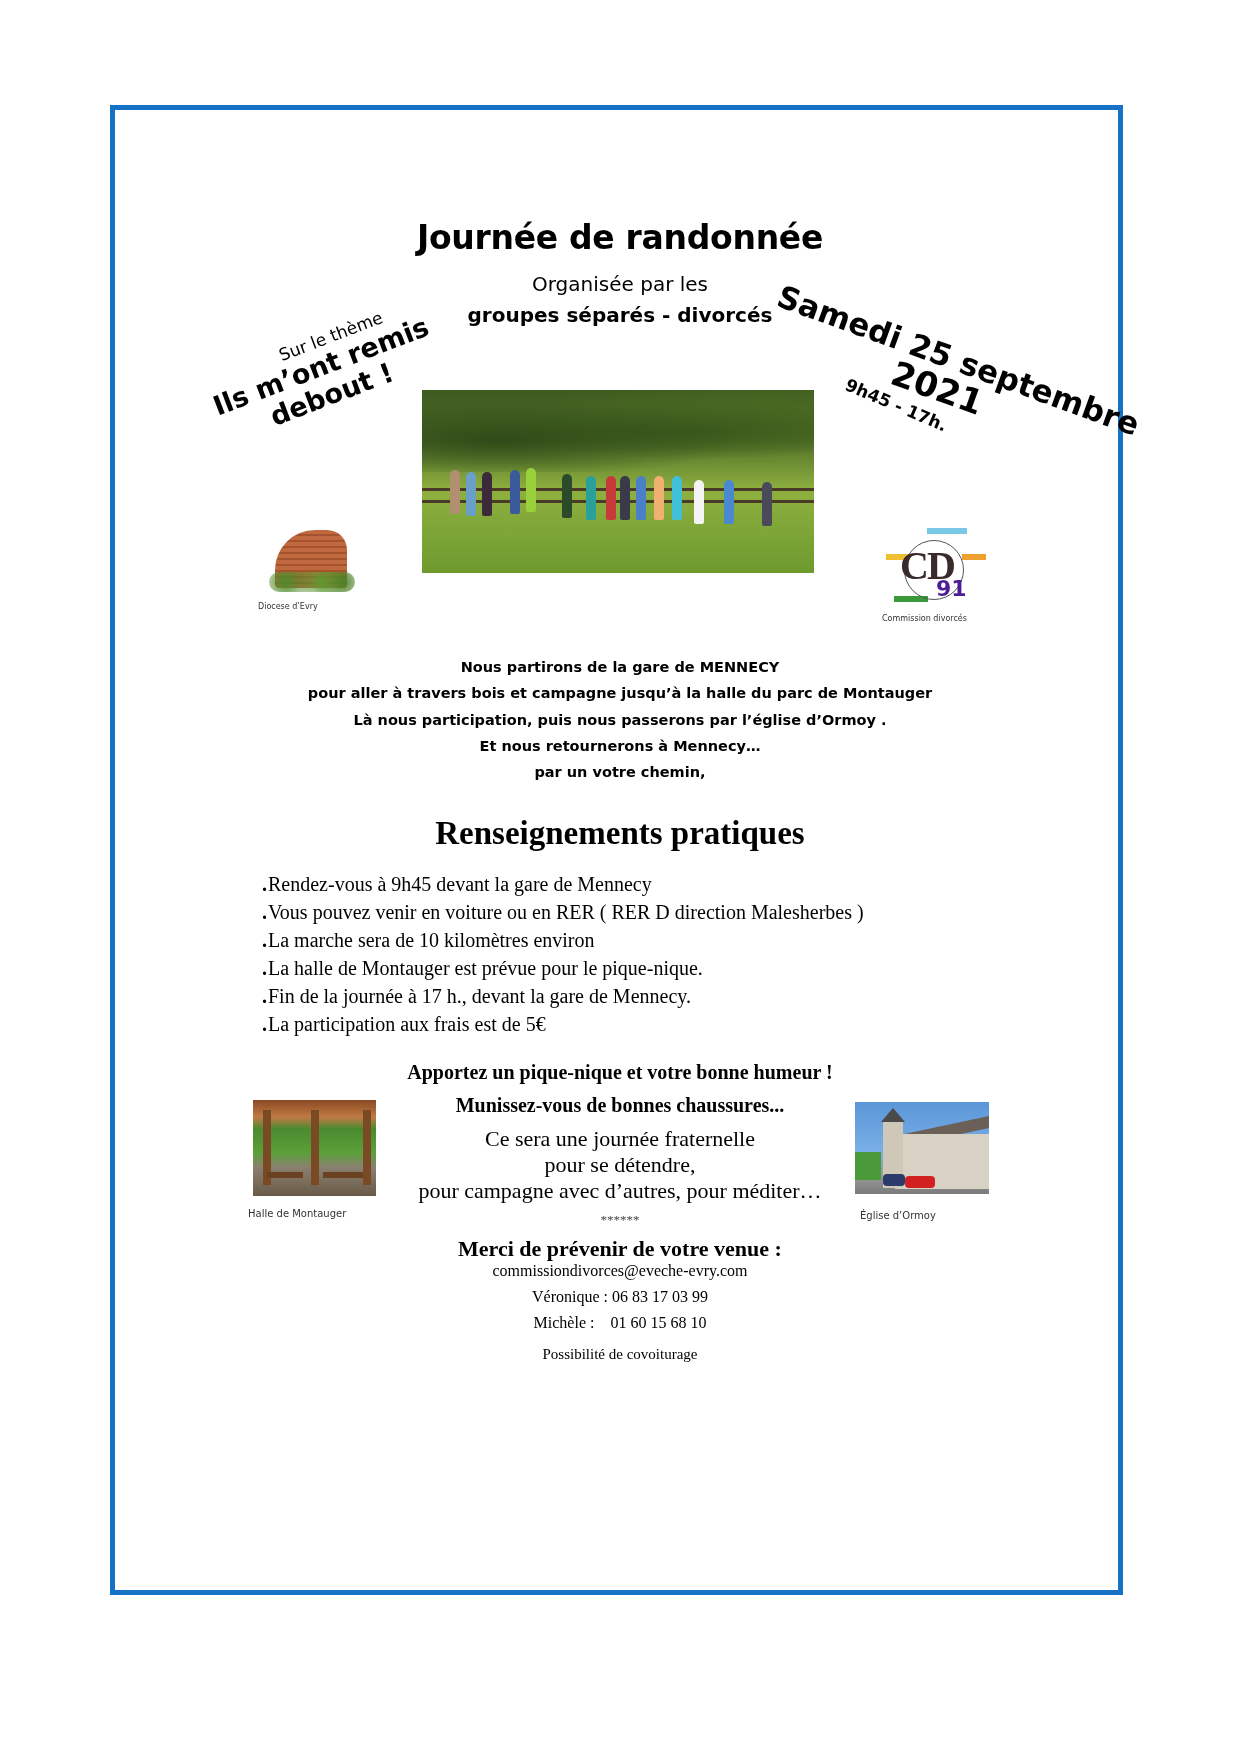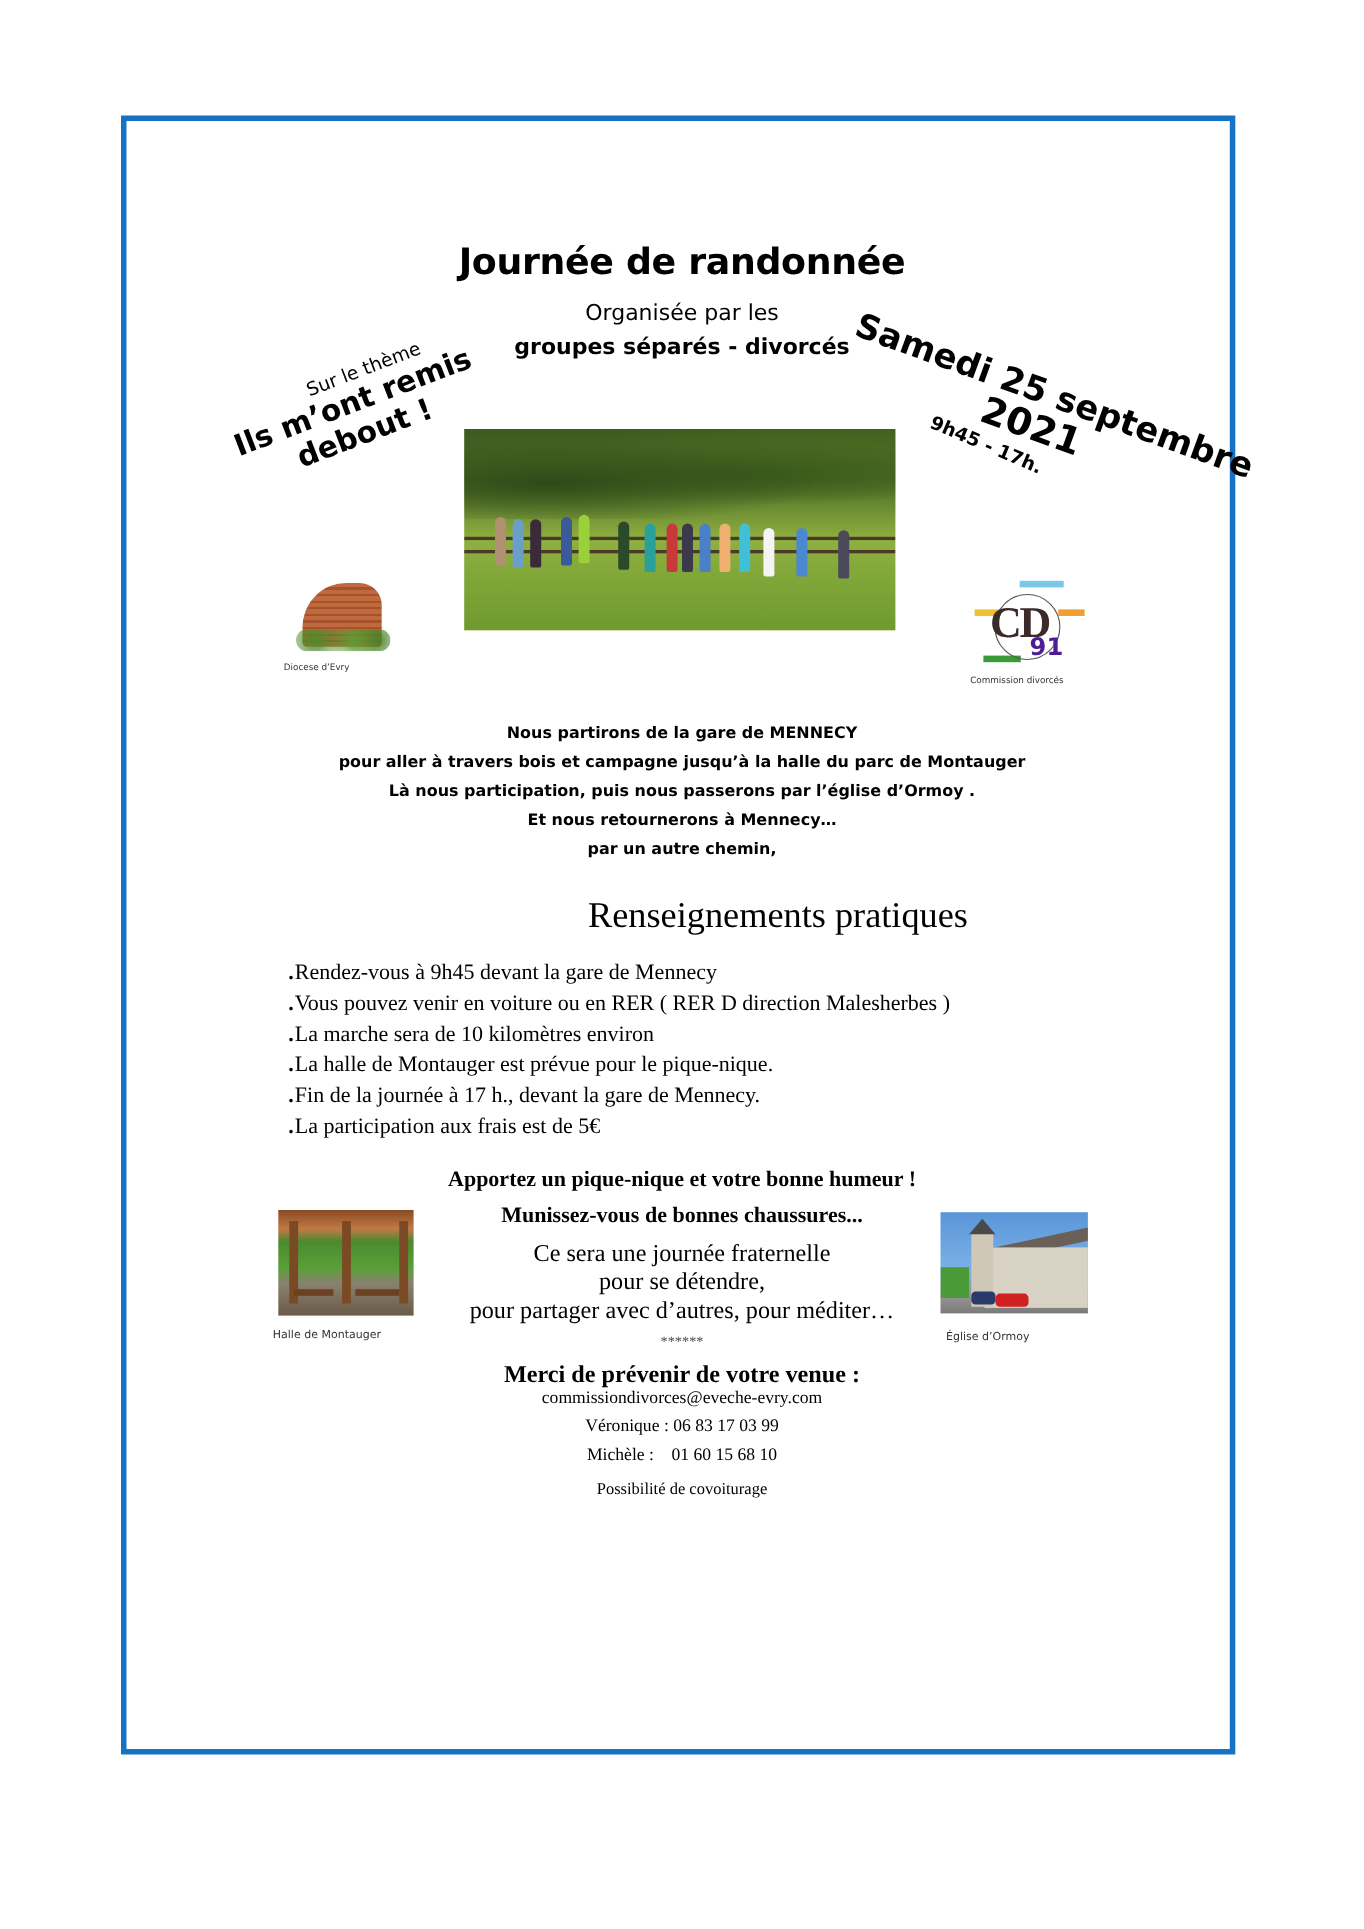--- a/index.html
+++ b/index.html
@@ -37,21 +37,21 @@
 
   .logo-right { left: 882px; top: 528px; width: 110px; height: 80px; }
   .cd-circle { position: absolute; left: 22px; top: 12px; width: 58px; height: 58px; border: 1.5px solid #555; border-radius: 50%; }
   .cd-text { position: absolute; left: 18px; top: 14px; font-family: "Liberation Serif", serif; font-weight: bold; font-size: 40px; color: #3a2a2a; letter-spacing: -2px; }
   .cd-91 { position: absolute; left: 54px; top: 48px; font-weight: bold; font-size: 22px; color: #4c1d95; }
   .bar { position: absolute; height: 6px; }
   .cap-commission { left: 882px; top: 614px; width: 110px; }
 
   .intro { left: 300px; width: 640px; font-size: 14.5px; font-weight: bold; text-align: center; margin-top: 37px; }
 
-  .h2 { left: 360px; top: 815px; width: 520px; font-size: 33px; font-weight: normal; text-align: right; font-family: "Liberation Serif", serif; }
+  .h2 { left: 360px; top: 815px; width: 520px; font-size: 33px; font-weight: bold; text-align: center; font-family: "Liberation Serif", serif; }
   .bullets { left: 262px; top: 870px; width: 700px; font-family: "Liberation Serif", serif; font-size: 20px; line-height: 28px; }
   .bullets div::before { content: "."; font-weight: bold; margin-right: 1px; }
 
   .bring { left: 380px; top: 1061px; width: 480px; font-size: 20px; font-weight: bold; text-align: center; font-family: "Liberation Serif", serif; }
   .shoes { left: 380px; top: 1094px; width: 480px; font-size: 20px; font-weight: bold; text-align: center; font-family: "Liberation Serif", serif; }
   .fraternal { left: 380px; top: 1126px; width: 480px; font-size: 22px; line-height: 26px; text-align: center; font-family: "Liberation Serif", serif; }
   .stars { left: 560px; top: 1212px; width: 120px; font-size: 13px; text-align: center; font-family: "Liberation Serif", serif; color: #444; }
 
   .pic-halle { left: 253px; top: 1100px; width: 123px; height: 96px;
     background: linear-gradient(180deg, #8a4a22 0%, #c07a44 18%, #4a8a30 30%, #5aa038 55%, #8a8070 70%, #6a5a48 100%); }
@@ -130,38 +130,38 @@
   <div class="cd-circle"></div>
   <div class="cd-text">CD</div>
   <div class="cd-91">91</div>
 </div>
 <div class="abs caption-small cap-commission">Commission divorcés</div>
 
 <div class="abs intro" style="top:622px;">Nous partirons de la gare de MENNECY</div>
 <div class="abs intro" style="top:648px;">pour aller à travers bois et campagne jusqu’à la halle du parc de Montauger</div>
 <div class="abs intro" style="top:675px;">Là nous participation, puis nous passerons par l’église d’Ormoy .</div>
 <div class="abs intro" style="top:701px;">Et nous retournerons à Mennecy…</div>
-<div class="abs intro" style="top:727px;">par un autre chemin,</div>
+<div class="abs intro" style="top:727px;">par un votre chemin,</div>
 
 <div class="abs h2">Renseignements pratiques</div>
 <div class="abs bullets">
   <div>Rendez-vous à 9h45 devant la gare de Mennecy</div>
   <div>Vous pouvez venir en voiture ou en RER ( RER D direction Malesherbes )</div>
   <div>La marche sera de 10 kilomètres environ</div>
   <div>La halle de Montauger est prévue pour le pique-nique.</div>
   <div>Fin de la journée à 17 h., devant la gare de Mennecy.</div>
   <div>La participation aux frais est de 5€</div>
 </div>
 
 <div class="abs bring">Apportez un pique-nique et votre bonne humeur !</div>
 <div class="abs shoes">Munissez-vous de bonnes chaussures...</div>
 <div class="abs fraternal">
   <div>Ce sera une journée fraternelle</div>
   <div>pour se détendre,</div>
-  <div>pour partager avec d’autres, pour méditer…</div>
+  <div>pour campagne avec d’autres, pour méditer…</div>
 </div>
 <div class="abs stars">******</div>
 
 <div class="abs pic-halle">
   <div class="post" style="left:10px"></div>
   <div class="post" style="left:58px"></div>
   <div class="post" style="left:110px"></div>
   <div class="table" style="left:14px; width:36px"></div>
   <div class="table" style="left:70px; width:40px"></div>
 </div>

